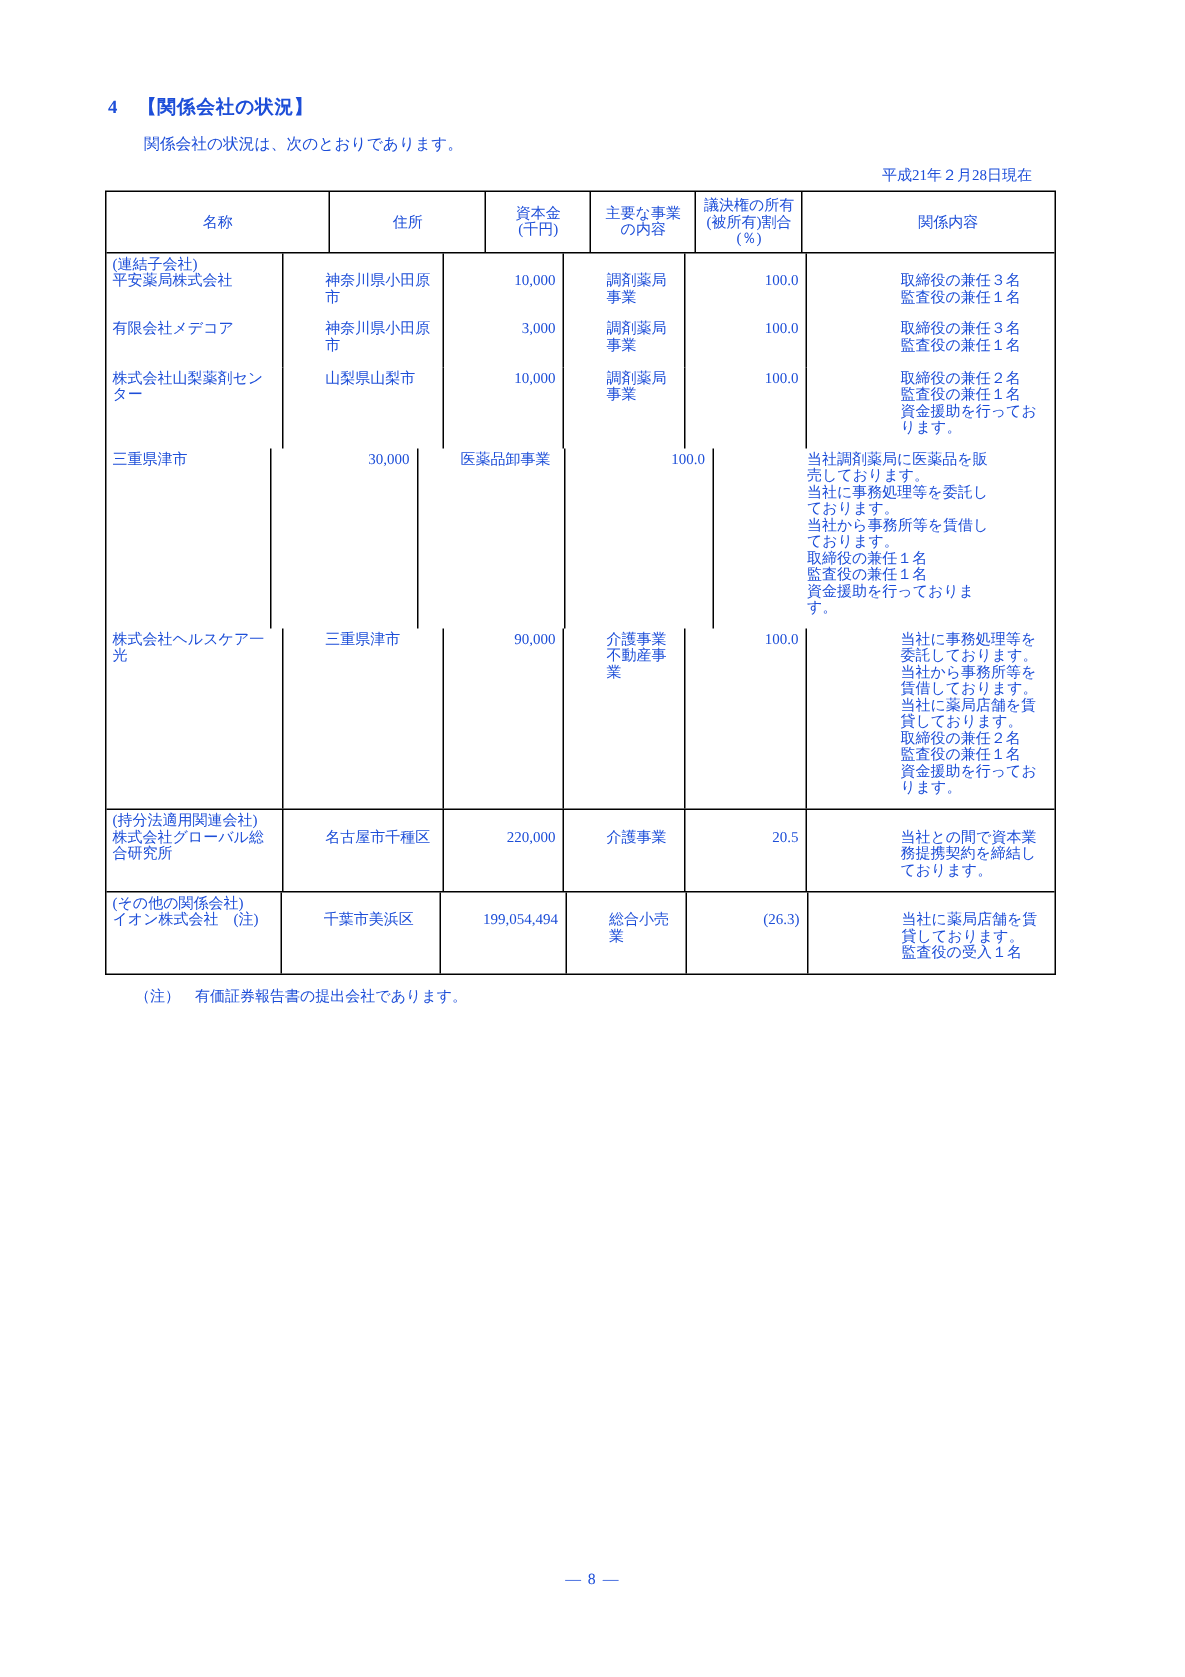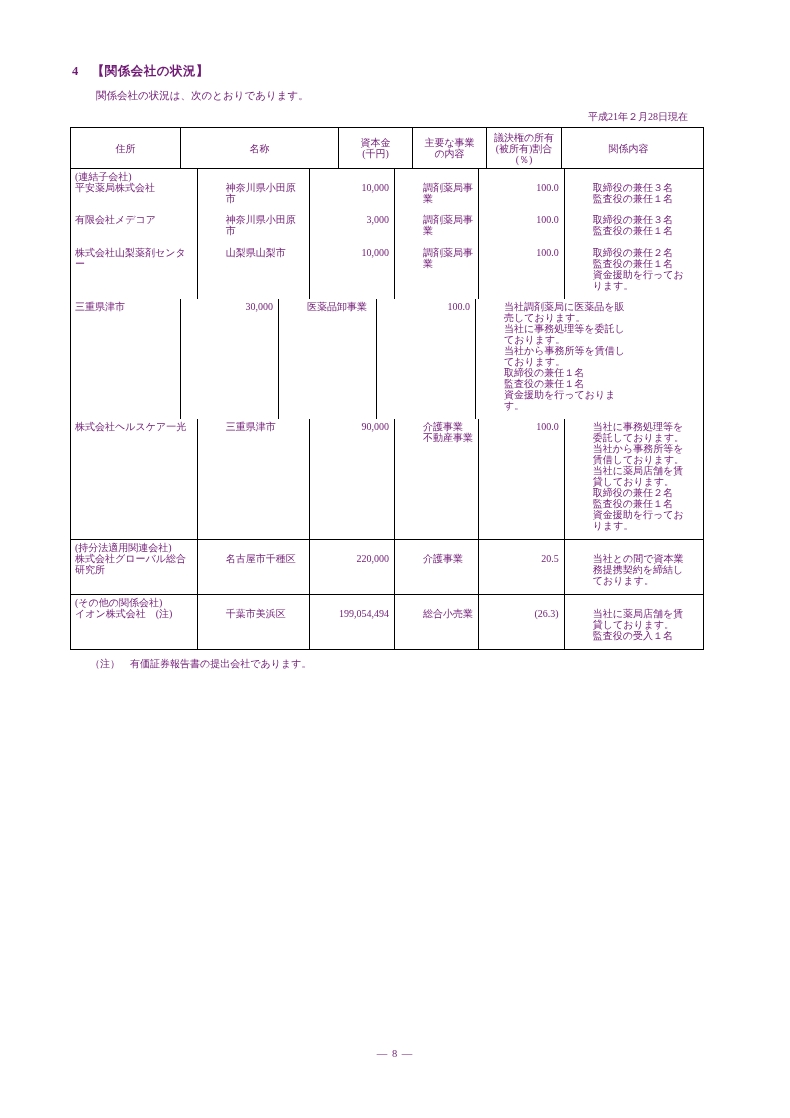--- a/index.html
+++ b/index.html
@@ -1,21 +1,21 @@
 <!DOCTYPE html>
 <html><head>
 <meta charset="utf-8">
 <style>
   * { margin:0; padding:0; box-sizing:border-box; }
   html,body { background:#ffffff; }
   .page {
     position:relative;
     width:790px; height:1118px;
     background:#ffffff;
-    color:#701a75;
+    color:#1d4ed8;
     font-family:"Liberation Serif", serif;
     overflow:hidden;
   }
   .content {
     position:absolute;
     left:70px; top:63px;
     width:634px;
   }
   .title {
     font-size:12.5px;
@@ -41,21 +41,21 @@
   }
   .hrow { display:flex; height:41px; border-bottom:1px solid #000; }
   .crow { display:flex;gap:24px; }
   .cell {
     border-right:1px solid #000;
     font-size:10px;
     line-height:11px;
     white-space:pre-line;
     padding:2px 4px 8px 4px;
   }
-  .cell:last-child { border-right:none; }
+  .cell:last-child { border-right:none;margin-left:34px; }
   .hcell {
     display:flex; align-items:center; justify-content:center;
     text-align:center;
     padding:0 2px;
     white-space:pre-line;
   }
   .c1 { width:158px; }
   .c2 { width:110px; }
   .c3 { width:74px;  }
   .c4 { width:74px;  }
@@ -86,22 +86,22 @@
 <div class="page">
   <div class="content">
 
     <div class="title">4　【関係会社の状況】</div>
     <div class="subtitle">関係会社の状況は、次のとおりであります。</div>
     <div class="date">平成21年２月28日現在</div>
 
     <div class="tbl">
 
       <div class="hrow">
+        <div class="cell hcell c1">名称</div>
         <div class="cell hcell c2">住所</div>
-        <div class="cell hcell c1">名称</div>
         <div class="cell hcell c3">資本金
 (千円)</div>
         <div class="cell hcell c4">主要な事業
 の内容</div>
         <div class="cell hcell c5">議決権の所有
 (被所有)割合
 (％)</div>
         <div class="cell hcell c6">関係内容</div>
       </div>
 

